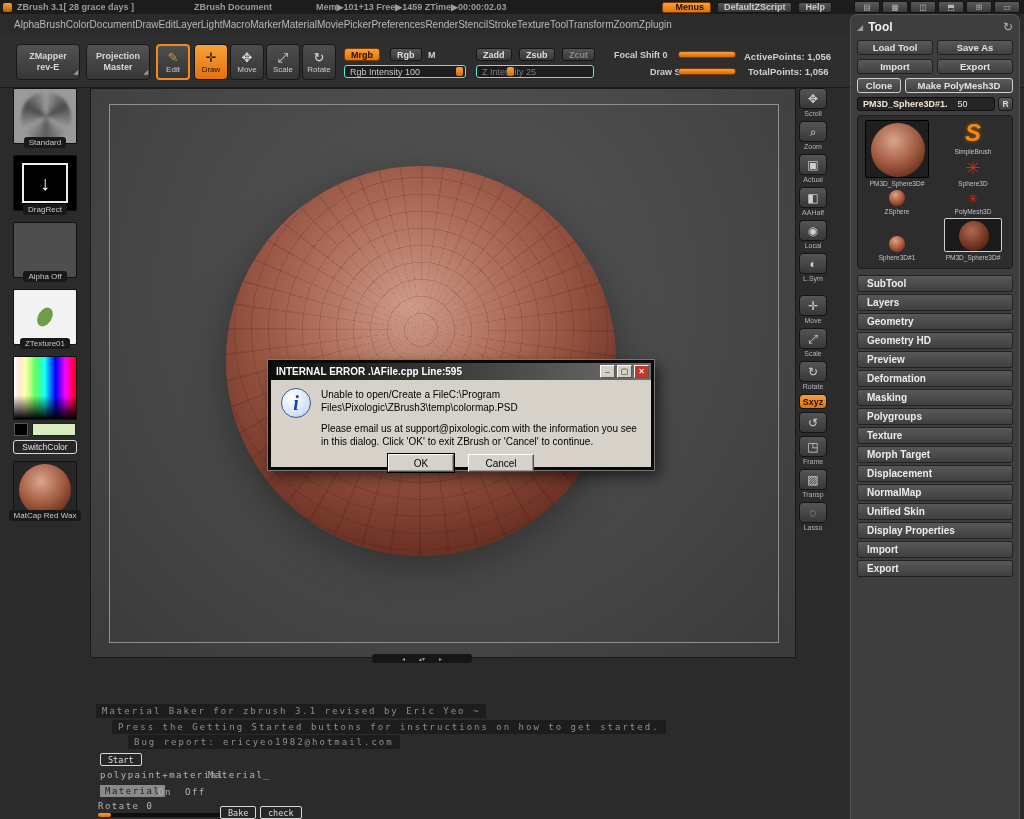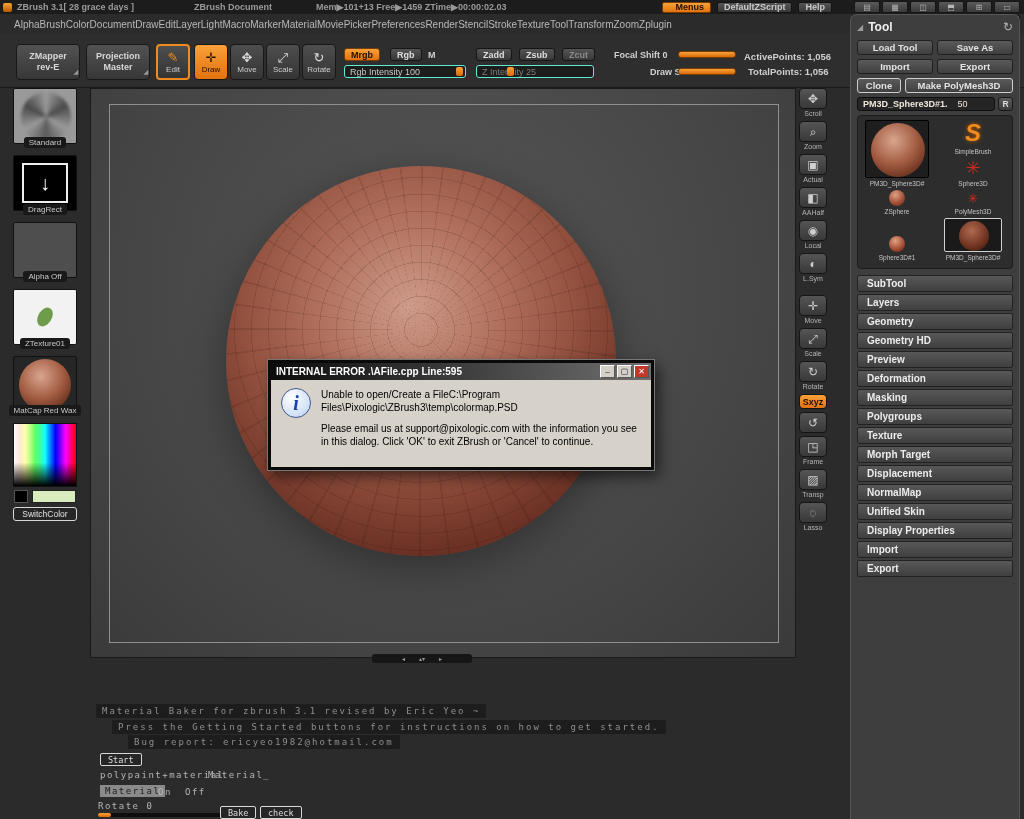--- a/index.html
+++ b/index.html
@@ -286,32 +286,32 @@
       <div class="side-thumb thumb-alpha"></div>
       <span class="side-label">Alpha Off</span>
     </div>
     <div class="side-item">
       <div class="side-thumb thumb-tex">
           <div class="leaf"></div>
         </div>
       <span class="side-label">ZTexture01</span>
     </div>
     <div class="side-item">
-      <div class="side-thumb thumb-matcap">
-          <div class="matcap-sphere"></div>
-        </div>
-      <span class="side-label">MatCap Red Wax</span>
-    </div>
-    <div class="side-item">
       <div class="color-picker"></div>
       <div class="swatch-row">
         <div class="swatch-black"></div>
         <div class="swatch-alt"></div>
       </div>
       <div class="switch-btn">SwitchColor</div>
+    </div>
+    <div class="side-item">
+      <div class="side-thumb thumb-matcap">
+          <div class="matcap-sphere"></div>
+        </div>
+      <span class="side-label">MatCap Red Wax</span>
     </div>
   </div>
 
   <div id="canvas">
     <div class="doc-frame"></div>
     <div id="sphere"></div>
   </div>
 
   <div id="divider-handle">
     <span>◂</span>
@@ -488,15 +488,19 @@
       <span class="dlg-ctl">▢</span>
       <span class="dlg-ctl close">✕</span>
     </div>
     <div id="dialog-body">
       <div id="info-icon">i</div>
       <div>
         <div class="dlg-text first">Unable to open/Create a FileC:\Program Files\Pixologic\ZBrush3\temp\colormap.PSD</div>
         <div class="dlg-text">Please email us at support@pixologic.com with the information you see in this dialog. Click 'OK' to exit ZBrush or 'Cancel' to continue.</div>
       </div>
     </div>
+    <div id="dialog-buttons">
+      <div class="win-btn default">OK</div>
+      <div class="win-btn">Cancel</div>
+    </div>
   </div>
 
 </div>
 
 </body></html>

